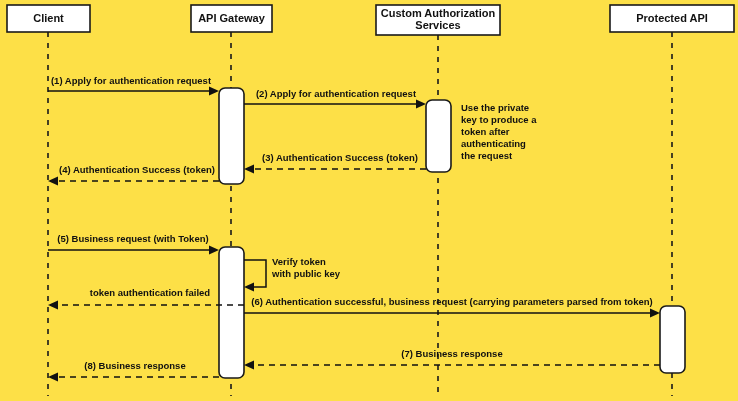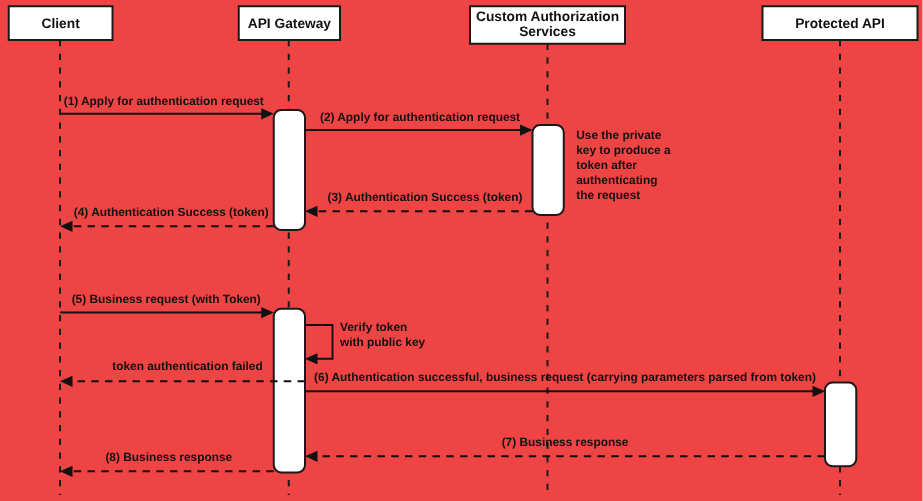--- a/index.html
+++ b/index.html
@@ -4,21 +4,21 @@
 <style>
   html, body {
     margin: 0;
     padding: 0;
     background: #ffffff;
   }
   #diagram-root {
     position: relative;
     width: 738px;
     height: 401px;
-    background: #ef4444;
+    background: #fde047;
     font-family: "Liberation Sans", sans-serif;
     overflow: hidden;
   }
   svg#seq-svg {
     display: block;
     width: 738px;
     height: 401px;
   }
   .lifeline-box rect {
     fill: #ffffff;

